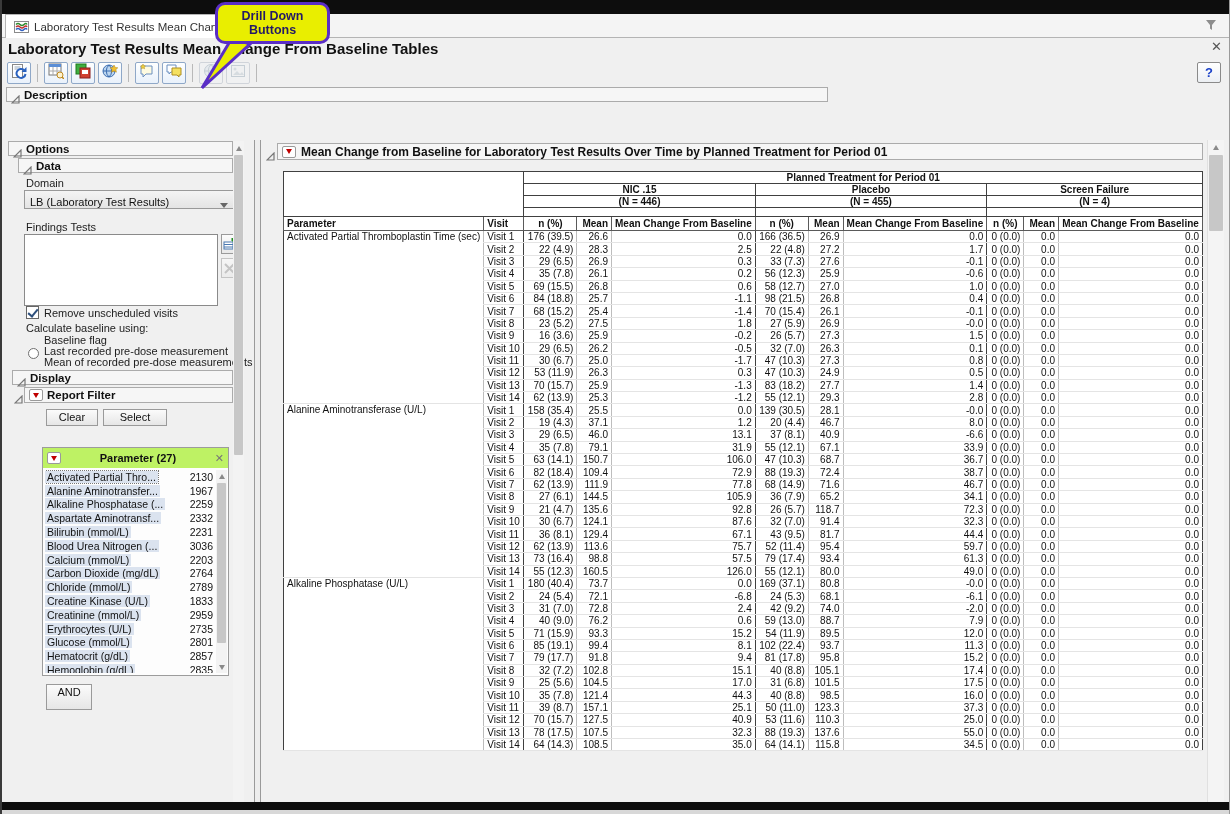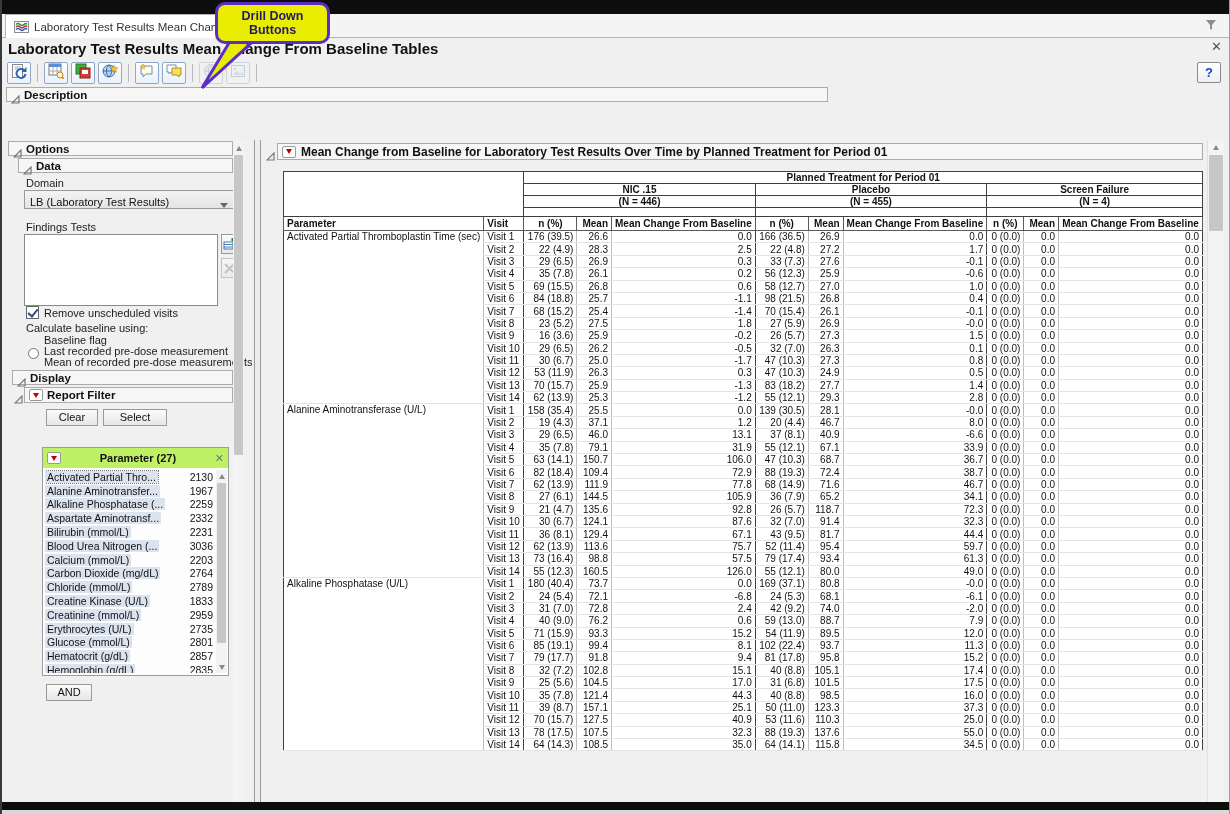--- a/index.html
+++ b/index.html
@@ -327,21 +327,21 @@
           <span class="fname">Hemoglobin (g/dL)</span>
           <span class="fcount">2835</span>
         </div>
       </div>
     <div class="fscroll vscroll">
       <span class="sb-arrow sb-up" style="top:0;"></span>
       <span class="sb-arrow sb-down" style="bottom:0;"></span>
       <span class="sb-thumb" style="top:13px; height:160px;"></span>
     </div>
   </div>
-  <div class="abs pbtn" style="left:44px; top:684px; width:46px; height:17px; line-height:15px; position:absolute;">AND</div>
+  <div class="abs pbtn" style="left:44px; top:684px; width:46px; height:26px; line-height:15px; position:absolute;">AND</div>
 
   <div class="vscroll" style="position:absolute; left:231px; top:141px; width:11px; height:661px;">
     <span class="sb-arrow sb-up" style="top:1px;"></span>
     <span class="sb-thumb" style="top:14px; height:300px;"></span>
   </div>
 
   <div class="splitter"></div>
 
   <span class="tri section-tri"><svg width="9" height="9" viewBox="0 0 9 9">
         <path d="M8 1 L8 8 L1 8 Z" fill="none" stroke="#777" stroke-width="1.2"></path>

